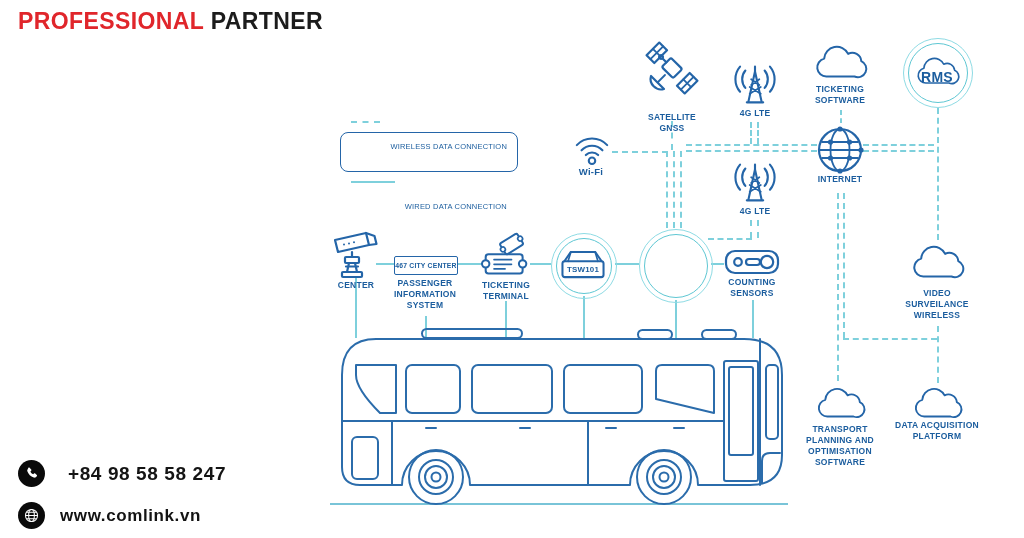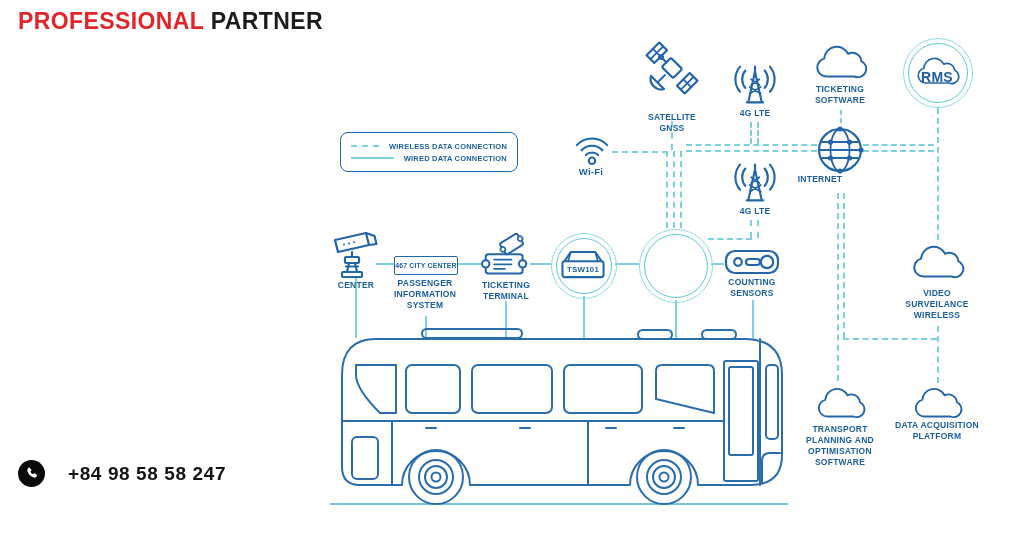--- a/index.html
+++ b/index.html
@@ -31,21 +31,21 @@
   .stk-thin{stroke:var(--icon);fill:none;stroke-width:1.8;stroke-linecap:round;stroke-linejoin:round;}
   .fillnavy{fill:var(--icon);stroke:none;}
   .busstk{stroke:var(--bus);fill:none;stroke-width:2;stroke-linecap:round;stroke-linejoin:round;}
   .devtext{font:700 8.5px "Liberation Sans",sans-serif;fill:var(--navy);letter-spacing:.2px;}
   .legend{position:absolute;left:340px;top:132px;width:178px;height:40px;border:1.5px solid var(--icon);border-radius:8px;
           display:flex;flex-direction:column;justify-content:center;gap:3px;padding:2px 10px;box-sizing:border-box;background:#fff;}
   .legend .row{display:flex;align-items:center;gap:10px;}
   .legend .sample{width:54px;height:0;}
   .legend .sample.dash{border-top:2px dashed var(--teal);}
   .legend .sample.solid{border-top:2px solid var(--teal);}
-  .legend .txt{font-size:7.5px;font-weight:700;color:var(--navy);letter-spacing:.2px;white-space:nowrap;}
+  .legend .txt{font-size:7.5px;font-weight:400;color:var(--navy);letter-spacing:.2px;white-space:nowrap;margin-top:48px;}
   .contact{position:absolute;display:flex;align-items:center;gap:15px;}
   .cicon{width:27px;height:27px;border-radius:50%;background:#0a0a0a;display:flex;align-items:center;justify-content:center;flex:0 0 auto;}
   .ctext{font-weight:700;color:#141414;letter-spacing:.6px;white-space:nowrap;}
   .ctext.phone{font-size:19px;margin-left:8px;}
   .ctext.web{font-size:17px;}
 </style>
 </head>
 <body>
 
 <div class="stage">
@@ -180,21 +180,21 @@
       <path class="stk-thin" d="M 10 20 H 46 M 7 28 H 49 M 10 36 H 46"></path>
       <circle class="fillnavy" cx="28" cy="7" r="2.6"></circle>
       <circle class="fillnavy" cx="18.5" cy="20" r="2.6"></circle>
       <circle class="fillnavy" cx="37.5" cy="20" r="2.6"></circle>
       <circle class="fillnavy" cx="49" cy="28" r="2.6"></circle>
       <circle class="fillnavy" cx="18.5" cy="36" r="2.6"></circle>
       <circle class="fillnavy" cx="37.5" cy="36" r="2.6"></circle>
       <circle class="fillnavy" cx="28" cy="49" r="2.6"></circle>
     </svg>
   </div>
-  <div class="lbl" style="left:820px;top:174px">INTERNET</div>
+  <div class="lbl" style="left:840px;top:174px">INTERNET</div>
 
   <div class="icon" style="left:332px;top:228px">
     <svg width="50" height="52" viewBox="0 0 50 52">
       <path class="stk" d="M 3 12 L 34 5 L 37 17 L 6 24 Z"></path>
       <path class="stk" d="M 34 5 L 42.5 8 L 44.5 16 L 37 17"></path>
       <circle class="fillnavy" cx="12" cy="16.5" r="1"></circle>
       <circle class="fillnavy" cx="17" cy="15.4" r="1"></circle>
       <circle class="fillnavy" cx="22" cy="14.3" r="1"></circle>
       <path class="stk" d="M 20 24 V 29"></path>
       <rect class="stk" x="13" y="29" width="14" height="6" rx="1"></rect>
@@ -319,14 +319,26 @@
 
   <div class="contact" style="left:18px;top:460px">
     <div class="cicon">
       <svg width="16" height="16" viewBox="0 0 24 24">
         <path fill="#fff" d="M6.6 2.8c.5-.5 1.3-.5 1.8 0l2.4 2.4c.5.5.5 1.3 0 1.8L9.6 8.2c.9 2.1 2.1 3.3 4.2 4.2l1.2-1.2c.5-.5 1.3-.5 1.8 0l2.4 2.4c.5.5.5 1.3 0 1.8l-1.5 1.5c-.8.8-2 .9-3.1.5-4.5-1.6-8-5.1-9.6-9.6-.4-1.1-.3-2.3.5-3.1l1.1-1.9z"></path>
       </svg>
     </div>
     <div class="ctext phone">+84 98 58 58 247</div>
   </div>
 
+  <div class="contact" style="left:18px;top:502px">
+    <div class="cicon">
+      <svg width="17" height="17" viewBox="0 0 24 24">
+        <g stroke="#fff" stroke-width="1.5" fill="none">
+          <circle cx="12" cy="12" r="8.5"></circle>
+          <ellipse cx="12" cy="12" rx="4" ry="8.5"></ellipse>
+          <path d="M3.5 12 H20.5 M5 7.5 H19 M5 16.5 H19"></path>
+        </g>
+      </svg>
+    </div>
+    <div class="ctext web">www.comlink.vn</div>
+  </div>
 
 </div>
 
 </body></html>

